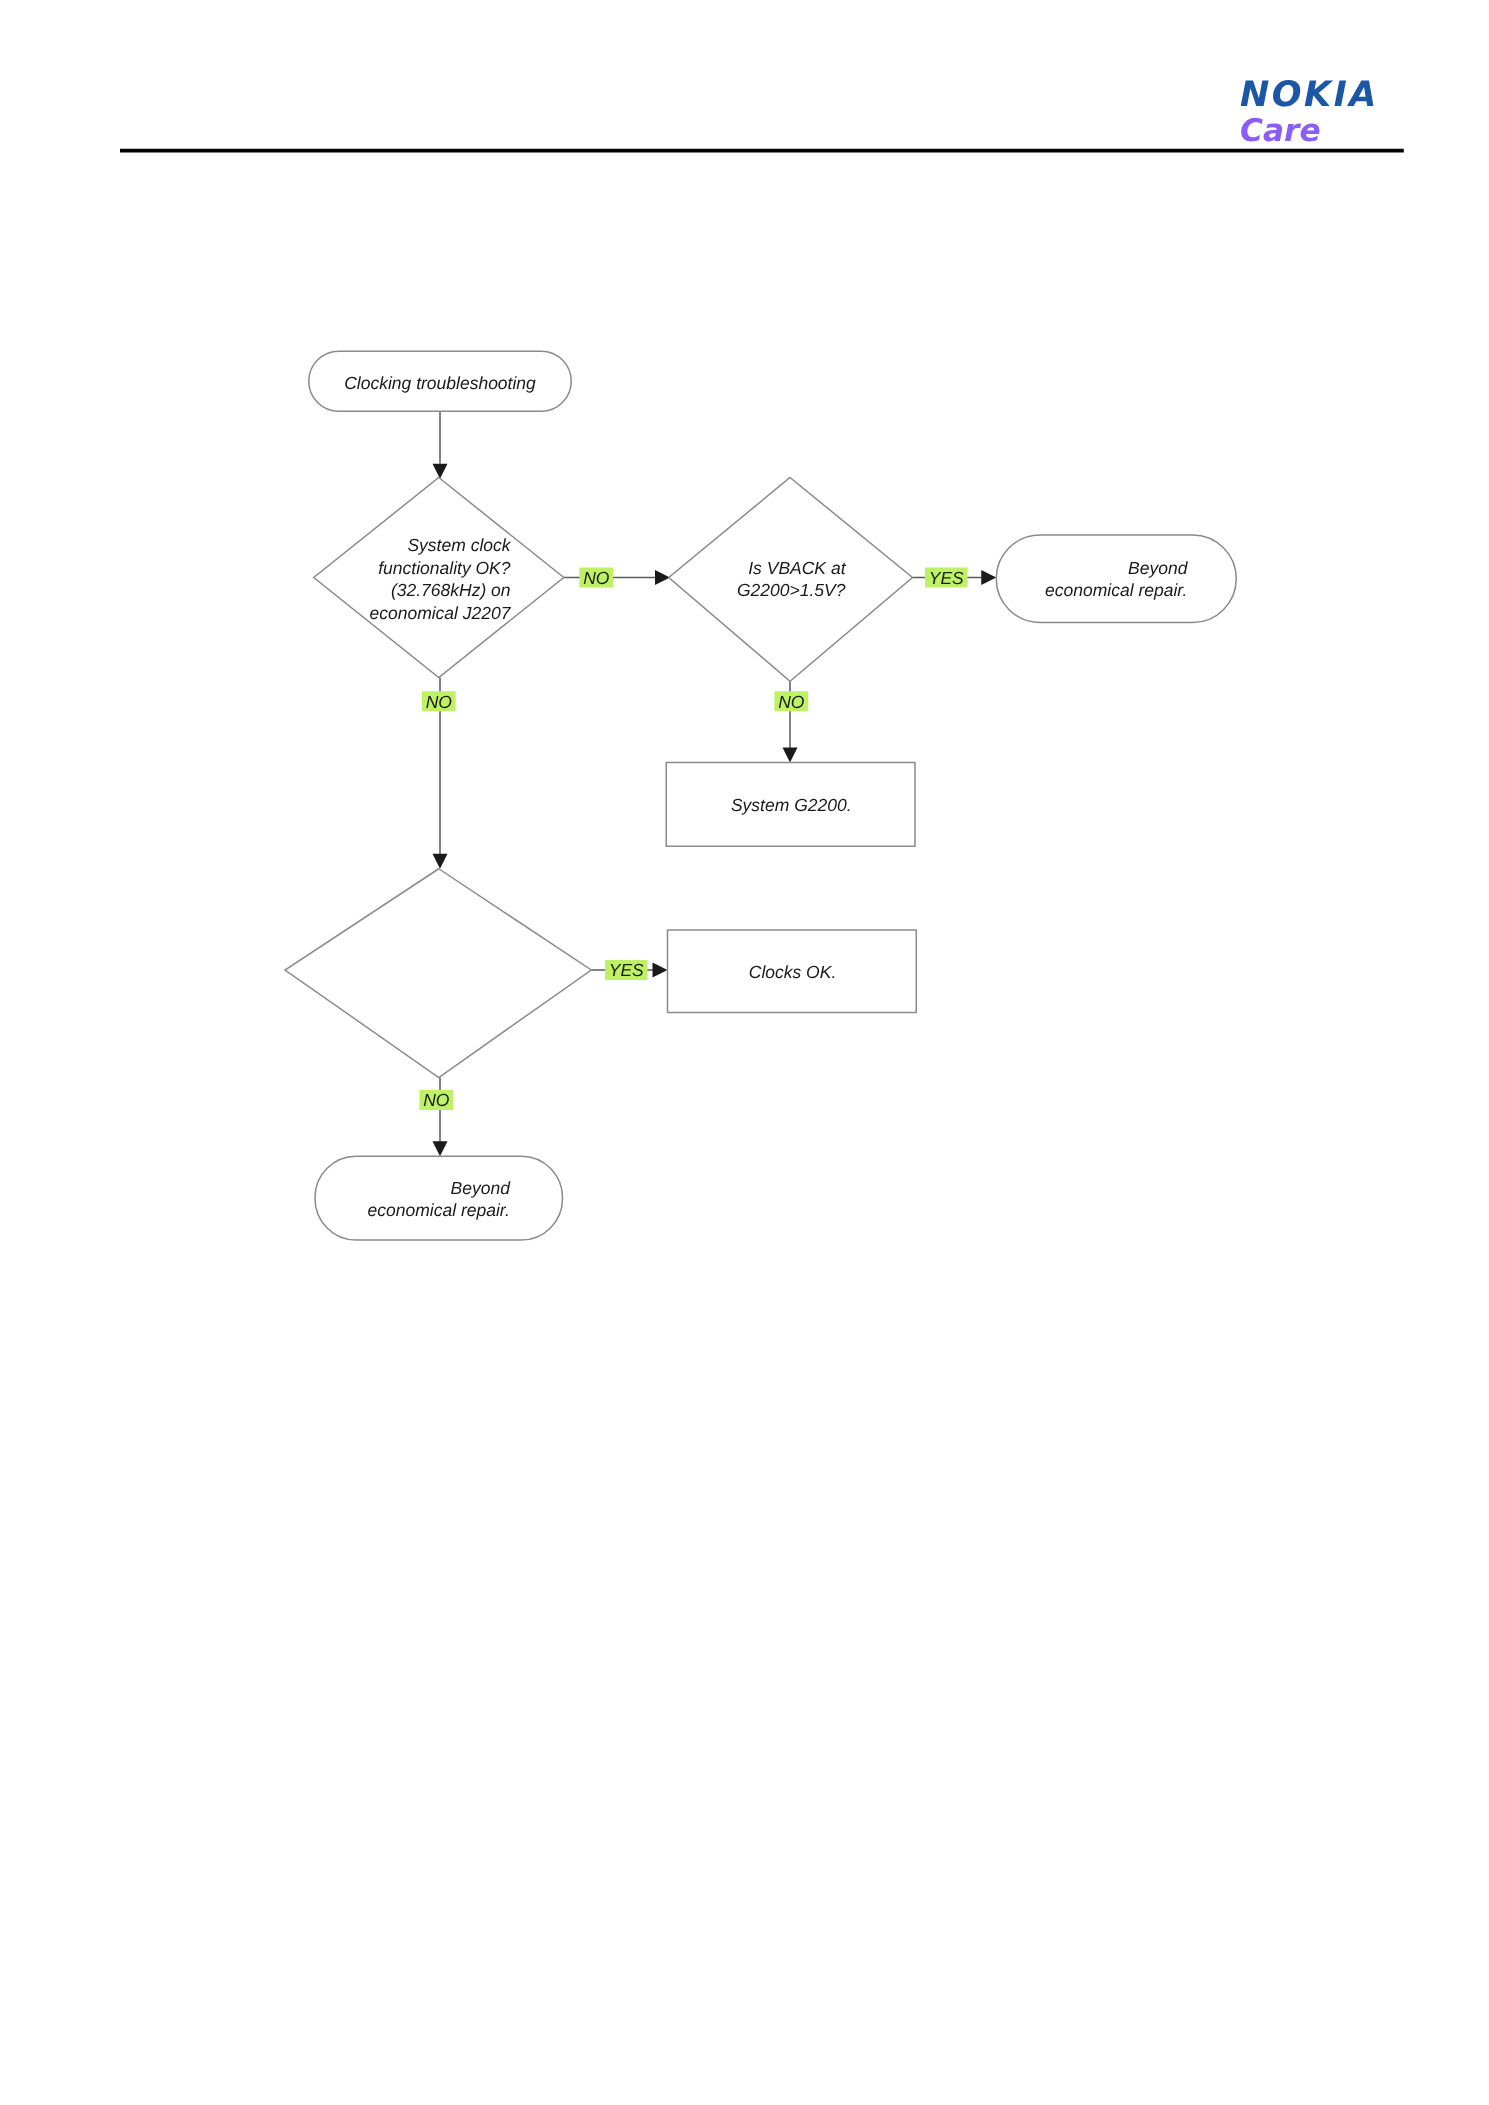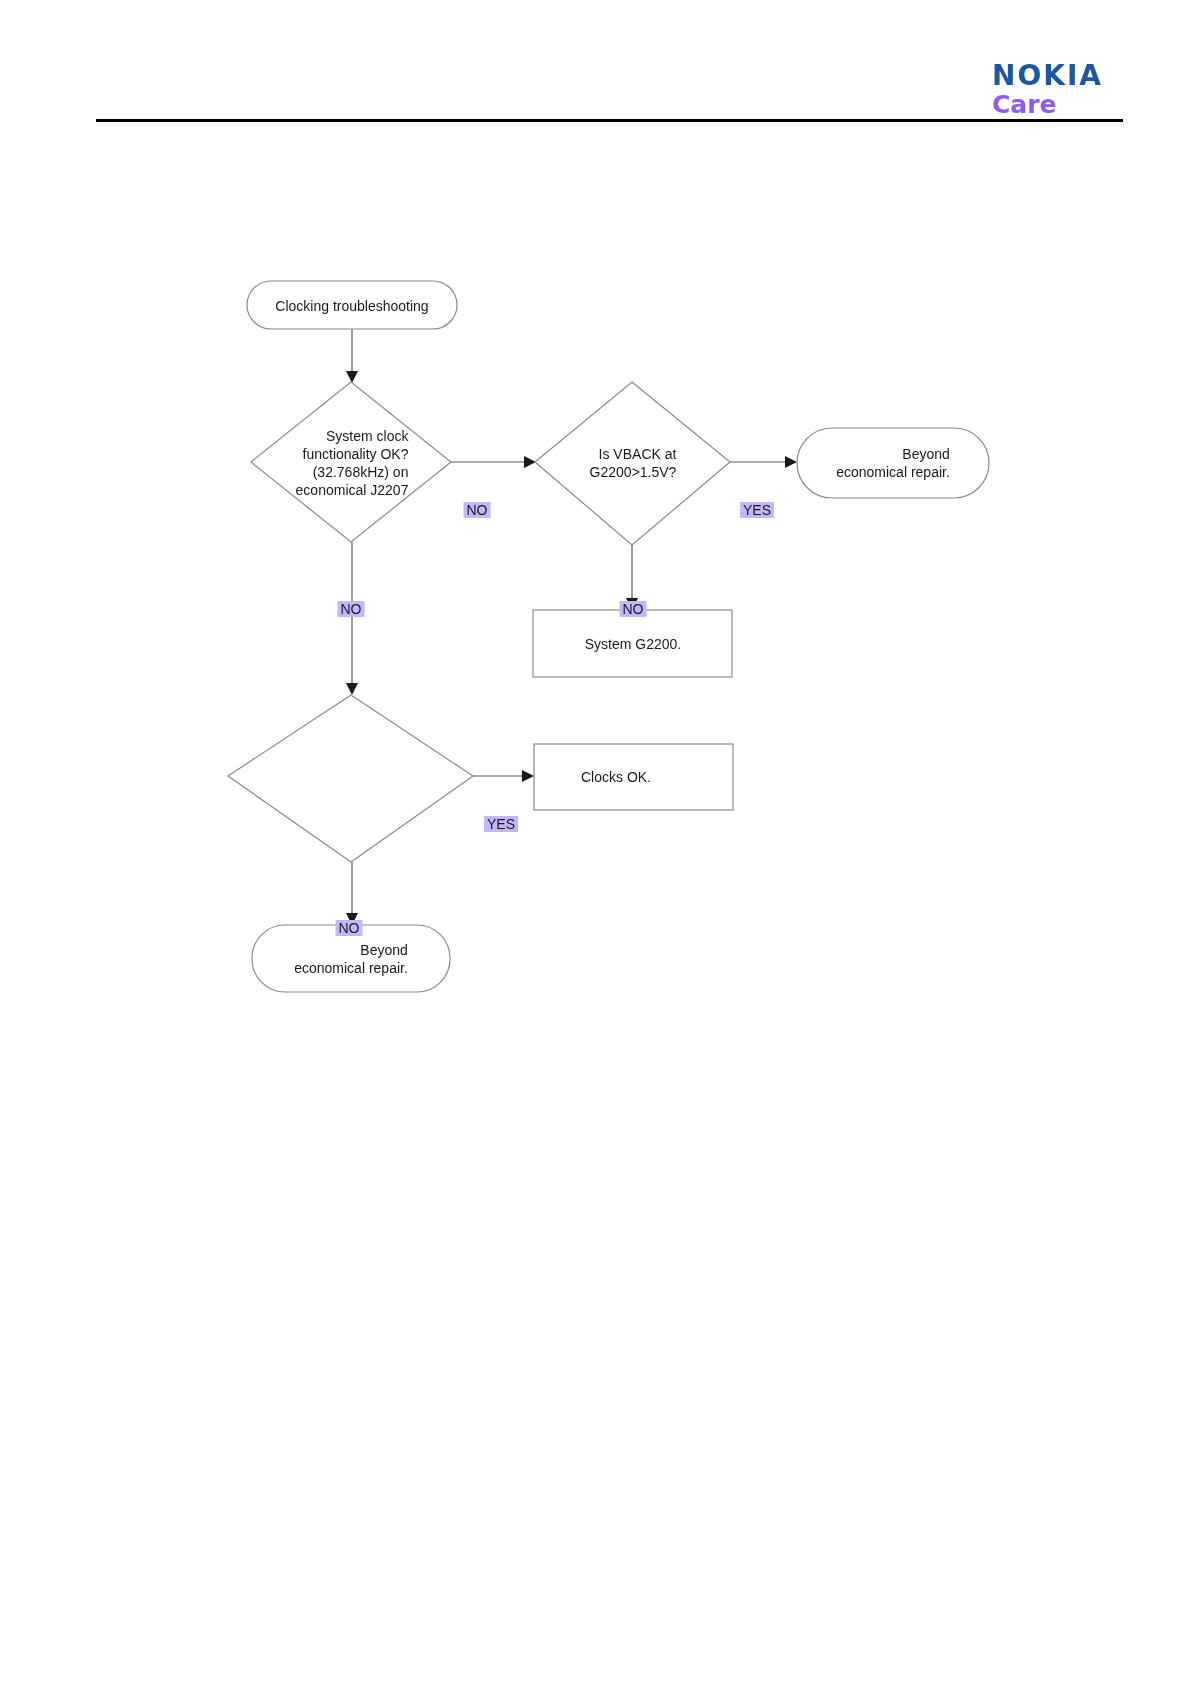--- a/index.html
+++ b/index.html
@@ -1,38 +1,38 @@
 <!DOCTYPE html>
 <html><head>
 <meta charset="utf-8">
 <style>
   html,body{margin:0;padding:0;background:#ffffff;}
   .page{
     position:relative;width:1191px;height:1308px;background:#ffffff;overflow:hidden;
-    font-family:"Liberation Sans", sans-serif;color:#1a1a1a;
+    font-family:"Liberation Sans", sans-serif;color:#1a1a1a;font-style:italic;
   }
   .rule{position:absolute;background:#000000;}
   .brand{position:absolute;text-align:left;line-height:1;}
   .brand-nokia{
     font-weight:bold;font-size:28px;letter-spacing:2px;
     font-family:"DejaVu Sans","Liberation Sans",sans-serif;
   }
   .brand-care{
     font-weight:bold;font-size:25px;letter-spacing:0px;margin-top:2px;
     font-family:"DejaVu Sans","Liberation Sans",sans-serif;
   }
   svg.chart-layer{position:absolute;left:0;top:0;}
   .node-label{
     position:absolute;transform:translate(-50%,-50%);
     text-align:right;font-size:14px;line-height:18px;white-space:nowrap;
   }
   .edge-label{
     position:absolute;transform:translate(-50%,-50%);
-    font-size:14px;line-height:16px;background:#c4b5fd;padding:0 3px;
-    text-align:center;white-space:nowrap;margin-top:48px;
+    font-size:14px;line-height:16px;background:#bef264;padding:0 3px;
+    text-align:center;white-space:nowrap;
   }
 </style>
 </head>
 <body>
 
 <div class="page">
 
   <div class="brand" style="left:992px;top:62px;">
     <div class="brand-nokia" style="color: rgb(27, 87, 165);">NOKIA</div>
     <div class="brand-care" style="color: #8b5cf6;">Care</div>
@@ -86,21 +86,21 @@
   </div>
 
   <div class="node-label" style="left:893px;top:463px;">
     <div>Beyond</div>
     <div>economical repair.</div>
   </div>
 
   <div class="node-label" style="left:633px;top:644px;">System G2200.</div>
 
 
-  <div class="node-label" style="left:616px;top:777px;">Clocks OK.</div>
+  <div class="node-label" style="left:634px;top:777px;">Clocks OK.</div>
 
   <div class="node-label" style="left:351px;top:959px;">
     <div>Beyond</div>
     <div>economical repair.</div>
   </div>
 
   <div class="edge-label" style="left:477px;top:462px;">NO</div>
   <div class="edge-label" style="left:351px;top:561px;">NO</div>
   <div class="edge-label" style="left:757px;top:462px;">YES</div>
   <div class="edge-label" style="left:633px;top:561px;">NO</div>

